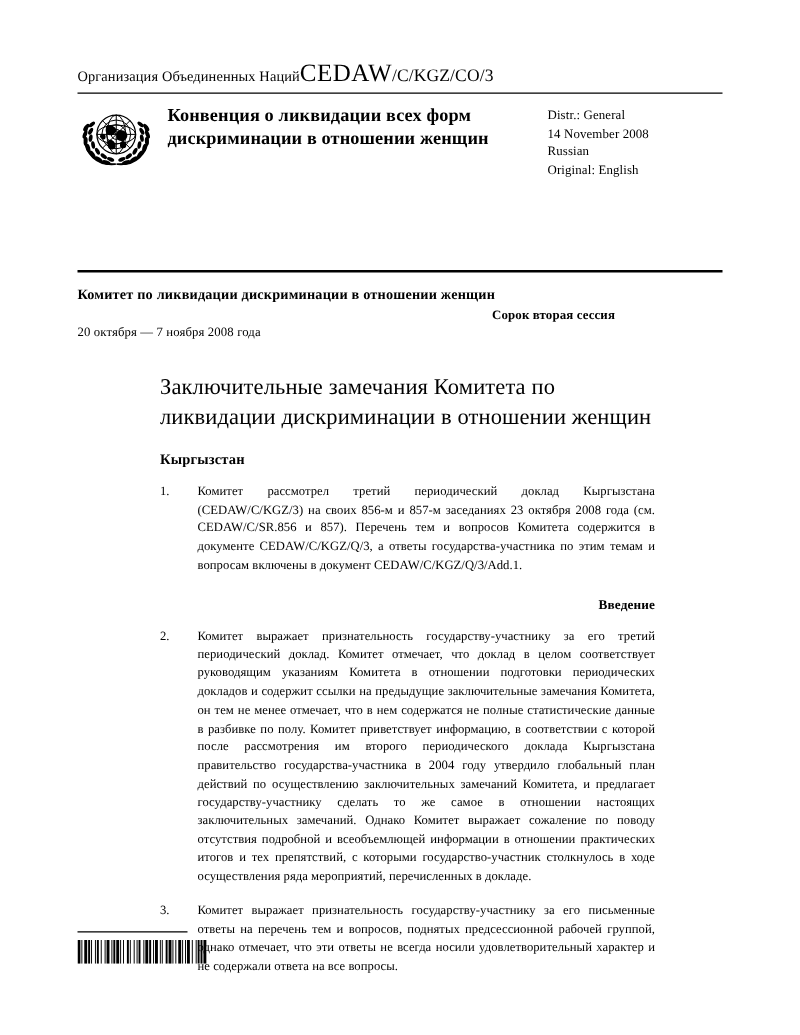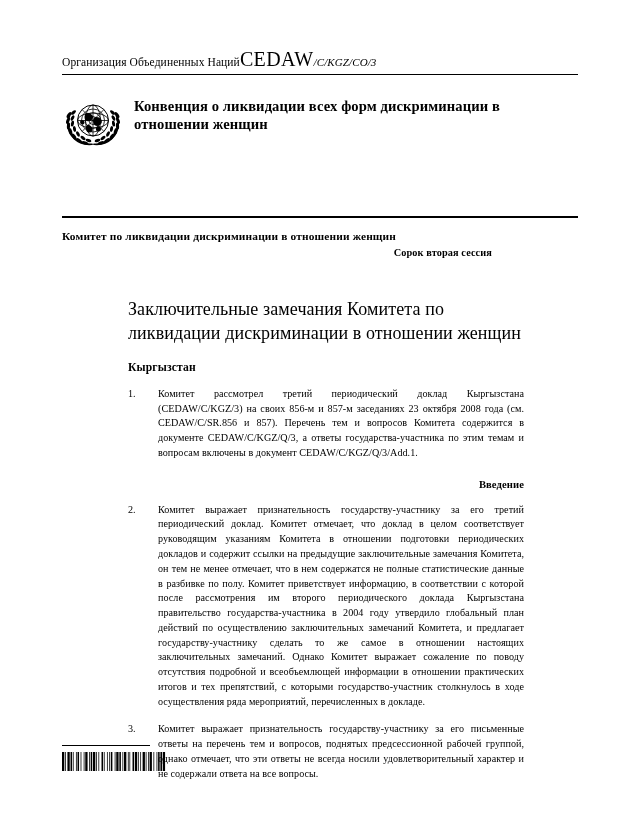--- a/index.html
+++ b/index.html
@@ -38,34 +38,33 @@
   }
   .doc-symbol {
     white-space: nowrap;
     text-align: right;
   }
   .doc-symbol .sym-main {
     font-size: 20px;
     letter-spacing: 0.4px;
   }
   .doc-symbol .sym-sub {
-    font-size: 11px;
-    letter-spacing: 0.1px;
-    font-style: italic;
+    font-size: 14px;
+    letter-spacing: 0.1px;
   }
   .rule-top {
     border-top: 1.6px solid #000;
     height: 0;
     margin-top: 1px;
   }
 
   .masthead-body {
     display: flex;
     align-items: flex-start;
-    margin-top: 20px;
+    margin-top: 7px;
   }
   .emblem-cell {
     width: 72px;
     flex: 0 0 72px;
     padding-top: 2px;
   }
   .emblem {
     display: block;
     width: 62px;
     height: 56px;
@@ -278,29 +277,36 @@
               <ellipse cx="32" cy="74" rx="6" ry="3" transform="rotate(-120 32 74)"></ellipse>
               <ellipse cx="42" cy="82" rx="6" ry="3" transform="rotate(-142 42 82)"></ellipse>
               <ellipse cx="53" cy="87" rx="6" ry="3" transform="rotate(-160 53 87)"></ellipse>
             </g>
           </g>
         </svg>
       </div>
 
       <div class="conv-title">Конвенция о ликвидации всех форм дискриминации в отношении женщин</div>
 
+      <div class="distr-block">
+        <div>Distr.: General</div>
+        <div>14 November 2008</div>
+        <div>Russian</div>
+        <div>Original: English</div>
+      </div>
 
     </div>
   </div>
 
   <div class="rule-mid"></div>
 
   <div class="committee">
     <div class="committee-name">Комитет по ликвидации дискриминации в отношении женщин</div>
     <div class="session-name">Сорок вторая сессия</div>
+    <div class="session-dates">20 октября — 7 ноября 2008 года</div>
   </div>
 
   <div class="content">
 
     <div class="main-title">Заключительные замечания Комитета по ликвидации дискриминации в отношении женщин</div>
 
     <div class="country">Кыргызстан</div>
 
     <div class="para first-para">
       <span class="num">1.</span><span>Комитет рассмотрел третий периодический доклад Кыргызстана (CEDAW/C/KGZ/3) на своих 856-м и 857-м заседаниях 23 октября 2008 года (см. CEDAW/C/SR.856 и 857). Перечень тем и вопросов Комитета содержится в документе CEDAW/C/KGZ/Q/3, а ответы государства-участника по этим темам и вопросам включены в документ CEDAW/C/KGZ/Q/3/Add.1.</span>

